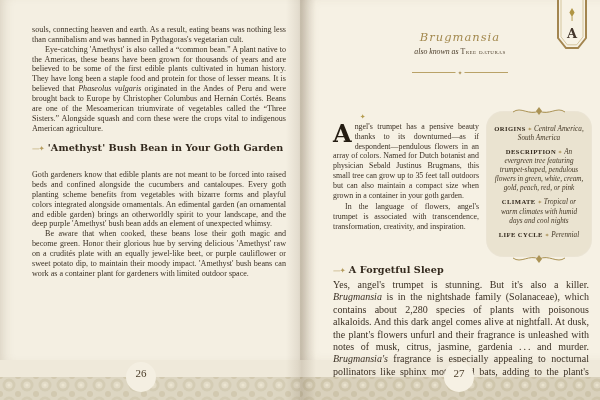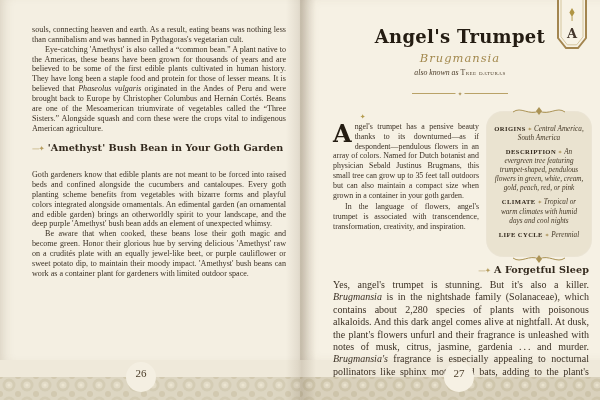--- a/index.html
+++ b/index.html
@@ -53,21 +53,21 @@
     box-shadow:0 0 0 1px rgba(160,140,100,.12);}
   .fact{margin:0 0 5px;font-size:7.2px;line-height:1.26;font-style:italic;color:#443826;}
   .fact:last-child{margin-bottom:0;}
   .fact .label{font-style:normal;font-weight:700;font-size:6.6px;letter-spacing:.4px;color:#33291d;}
   .fact .sep{font-style:normal;font-family:"DejaVu Sans", sans-serif;font-size:5.5px;color:#a98f52;}
   .box-orn{position:absolute;left:50%;transform:translateX(-50%);width:56px;height:12px;}
   .box-orn.top{top:-7px;} .box-orn.bottom{bottom:-9px;}
 
   
   .rp-sec2{position:absolute;left:333px;top:264px;width:256px;z-index:2;}
-  .rp-sec2 .sec-head{margin:0 0 4px;text-align:right;}
+  .rp-sec2 .sec-head{margin:0 0 4px;}
   .rp-sec2 p{margin:0;font-size:10px;line-height:1.24;text-align:justify;}
   .bband{position:absolute;bottom:0;height:42px;z-index:4;}
   .bband.left{left:0;width:300px;}
   .bband.right{left:300px;width:300px;}
   .pagenum{position:absolute;z-index:6;font-size:11px;color:#4a3c28;width:24px;text-align:center;}
   .pn-left{left:129px;top:367px;}
   .pn-right{left:447px;top:367px;}
   .tab{position:absolute;left:555px;top:0;width:34px;height:52px;z-index:5;}
   i{font-style:italic;}
 </style>
@@ -86,21 +86,20 @@
     </div>
   </div>
 
   <div class="page page-right">
 
     
     
   </div>
 
   <div class="rp-header">
-    <h1 class="rp-title">Angel's Trumpet</h1>
     <div class="rp-subtitle">Brugmansia</div>
     <div class="rp-aka"><span class="aka-prefix">also known as </span><span class="aka-name">Tree daturas</span></div>
     <div class="divider">
         <span class="dia">✦</span>
       </div>
   </div>
 
   <div class="rp-cols">
     <div class="main-col">
       <p><span class="dropcap-wrap"><span class="dropcap-orn">✦</span><span class="dropcap">A</span></span><span><span>ngel's trumpet has a pensive beauty thanks to its downturned—as if despondent—pendulous flowers in an array of colors. Named for Dutch botanist and physician Sebald Justinus Brugmans, this small tree can grow up to 35 feet tall outdoors but can also maintain a compact size when grown in a container in your goth garden.</span></span></p>

